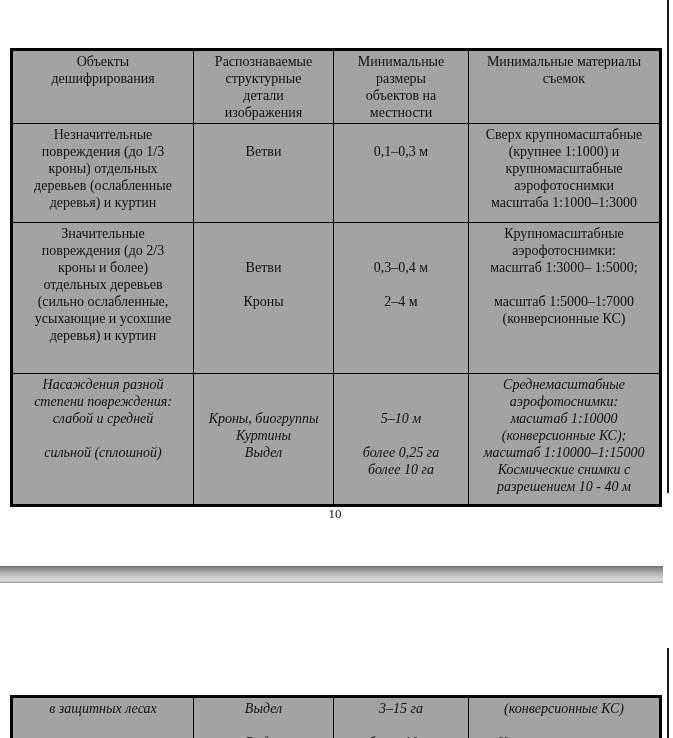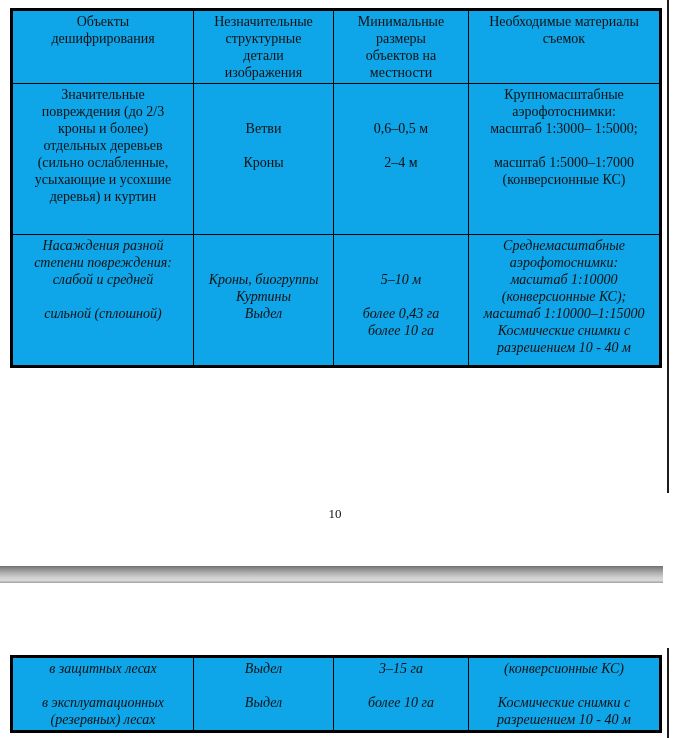--- a/index.html
+++ b/index.html
@@ -14,21 +14,22 @@
     overflow: hidden;
     font-family: "Liberation Serif", "DejaVu Serif", serif;
     color: #111111;
   }
   .doc-table {
     position: absolute;
     left: 10px;
     border-collapse: collapse;
     table-layout: fixed;
     width: 649px;
-    background: #0ea5e9;
+    background: #a3a3a3;
+    margin-top: 40px;
   }
   .doc-table, .doc-table td, .doc-table th {
     border: 1.5px solid #000000;
   }
   .doc-table {
     border: 3px solid #000000;
   }
   .doc-table td, .doc-table th {
     padding: 2px 3px;
     text-align: center;
@@ -92,47 +93,63 @@
   <colgroup>
     <col class="c-object">
     <col class="c-details">
     <col class="c-sizes">
     <col class="c-materials">
   </colgroup>
   <tbody>
     <tr class="h-header">
       <th>Объекты
 дешифрирования</th>
-      <th>Незначительные
+      <th>Распознаваемые
 структурные
 детали
 изображения</th>
       <th>Минимальные
 размеры
 объектов на
 местности</th>
-      <th>Необходимые материалы
+      <th>Минимальные материалы
 съемок</th>
+    </tr>
+    <tr class="h-r1">
+      <td>Незначительные
+повреждения (до 1/3
+кроны) отдельных
+деревьев (ослабленные
+деревья) и куртин</td>
+      <td>
+Ветви</td>
+      <td>
+0,1–0,3 м</td>
+      <td>Сверх крупномасштабные
+(крупнее 1:1000) и
+крупномасштабные
+аэрофотоснимки
+масштаба 1:1000–1:3000</td>
     </tr>
     <tr class="h-r2">
       <td>Значительные
 повреждения (до 2/3
 кроны и более)
 отдельных деревьев
 (сильно ослабленные,
 усыхающие и усохшие
 деревья) и куртин</td>
       <td>
 
 Ветви
 
 Кроны</td>
       <td>
 
-0,6–0,5 м
+0,3–0,4 м
 
 2–4 м</td>
       <td>Крупномасштабные
 аэрофотоснимки:
 масштаб 1:3000– 1:5000;
 
 масштаб 1:5000–1:7000
 (конверсионные КС)</td>
     </tr>
     <tr class="h-r3">
@@ -143,21 +160,21 @@
 сильной (сплошной)</td>
       <td>
 
 Кроны, биогруппы
 Куртины
 Выдел</td>
       <td>
 
 5–10 м
 
-более 0,43 га
+более 0,25 га
 более 10 га</td>
       <td>Среднемасштабные
 аэрофотоснимки:
 масштаб 1:10000
 (конверсионные КС);
 масштаб 1:10000–1:15000
 Космические снимки с
 разрешением 10 - 40 м</td>
     </tr>
   </tbody>

